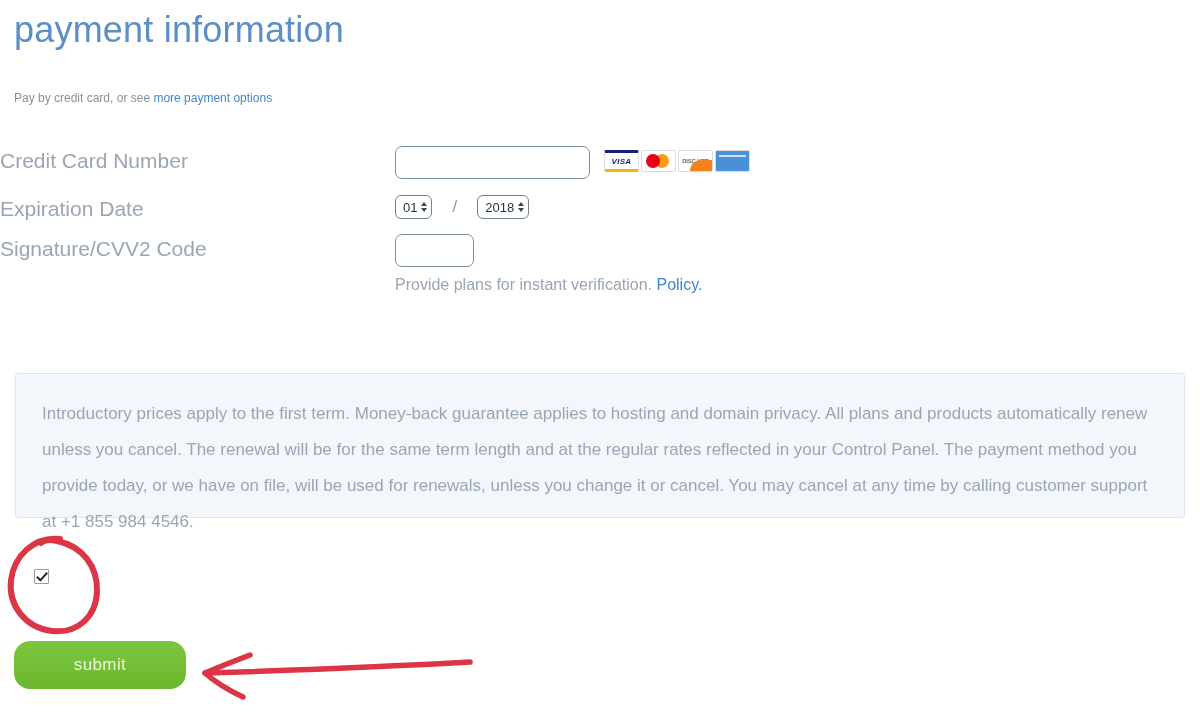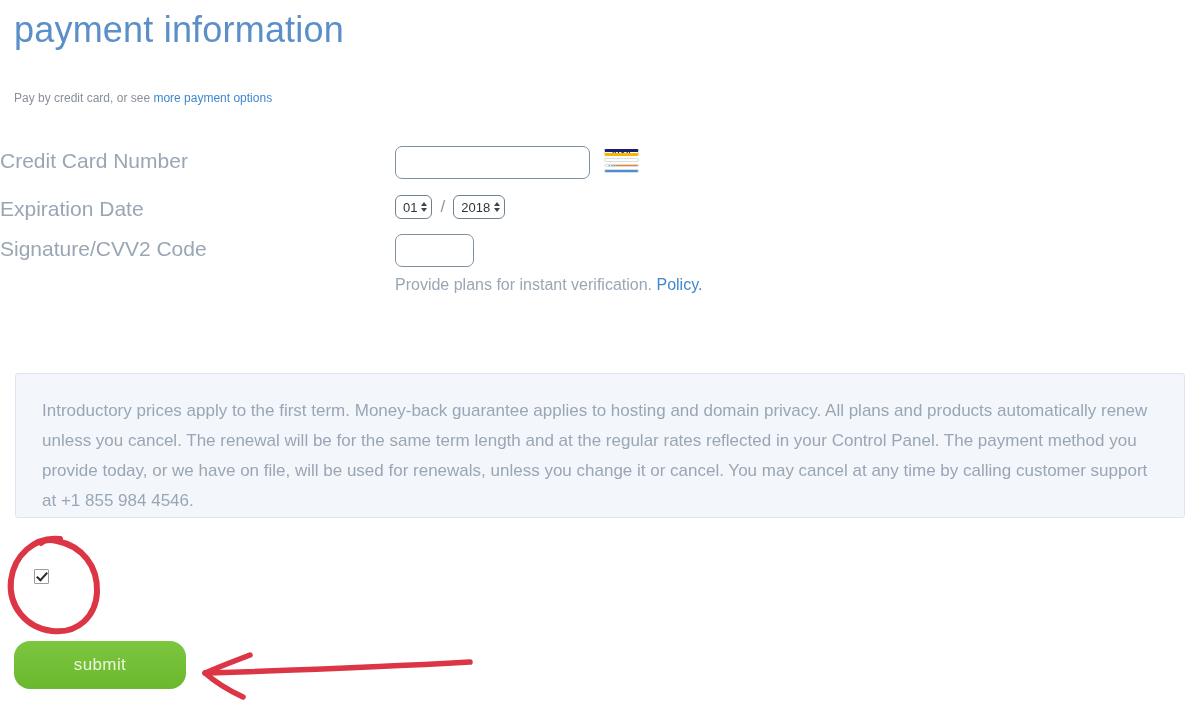--- a/index.html
+++ b/index.html
@@ -95,21 +95,20 @@
 
   
   #card-logos {
     position: absolute;
     left: 604px;
     top: 3px;
     display: flex;
     align-items: center;
     gap: 2px;
     height: 24px;
-    flex-direction: column;
   }
   .card-logo {
     height: 22px;
     width: 35px;
     border-radius: 2px;
     position: relative;
     overflow: hidden;
     background: #fff;
     border: 1px solid #dcdcdc;
     box-sizing: border-box;
@@ -164,21 +163,21 @@
     background: rgba(255,255,255,0.75);
   }
 
   
   #exp-row-controls {
     position: absolute;
     left: 395px;
     top: 48px;
     display: flex;
     align-items: center;
-    gap: 8px;
+    gap: 20px;
     height: 26px;
   }
   .mini-select {
     box-sizing: border-box;
     height: 24px;
     border: 1.4px solid #6f8290;
     border-radius: 6px;
     background: #ffffff;
     display: flex;
     align-items: center;
@@ -225,21 +224,21 @@
     width: 1170px;
     height: 145px;
     box-sizing: border-box;
     background: #f3f7fc;
     border: 1px solid #dbe6f2;
     border-radius: 3px;
     padding: 22px 26px;
   }
   #disclaimer-text {
     font-size: 17px;
-    line-height: 30px;
+    line-height: 36px;
     color: #9aa6b4;
     margin: 0;
   }
 
   
   #agreement-row {
     position: absolute;
     left: 14px;
     top: 565px;
     width: 1170px;

